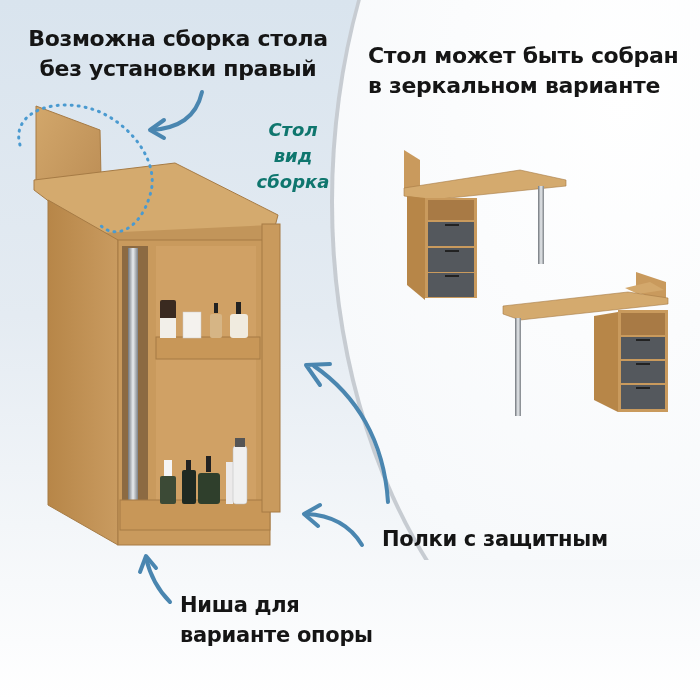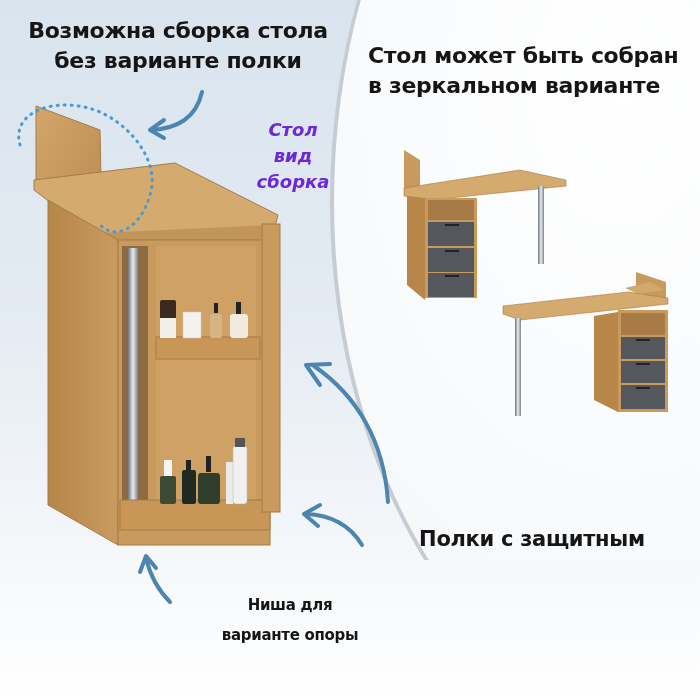--- a/index.html
+++ b/index.html
@@ -2,26 +2,26 @@
 <html><head>
 <meta charset="utf-8">
 <style>
   html,body{margin:0;padding:0;}
   body{width:700px;height:700px;overflow:hidden;position:relative;font-family:"DejaVu Sans","Liberation Sans",sans-serif;color:#111;
     background:linear-gradient(180deg,#d9e4ee 0%,#e4ebf2 45%,#f3f6f9 75%,#ffffff 100%);}
   .circle{position:absolute;left:330px;top:-330px;width:720px;height:1060px;border-radius:50%;
     background:radial-gradient(ellipse at 40% 40%,#ffffff 0%,#f7f9fb 55%,#eef2f6 100%);
     border-left:4px solid #c7ccd2;border-bottom:4px solid #c7ccd2;}
   .circle-clip{position:absolute;left:0;top:0;width:700px;height:560px;overflow:hidden;}
-  .txt{position:absolute;font-size:22px;line-height:30px;font-weight:600;letter-spacing:-0.3px;color:#151515;text-align:center;}
-  .t-top-left{left:28px;top:16px;width:300px;text-align:center;}
+  .txt{position:absolute;font-size:22px;line-height:30px;font-weight:600;letter-spacing:-0.3px;color:#151515;}
+  .t-top-left{left:28px;top:24px;width:300px;text-align:center;}
   .t-top-right{left:368px;top:41px;width:320px;text-align:left;}
-  .t-italic{position:absolute;left:238px;top:117px;width:110px;text-align:center;font-style:italic;font-size:18px;line-height:26px;color:#6d28d9;font-weight:600;}
+  .t-italic{position:absolute;left:238px;top:117px;width:110px;text-align:center;font-style:italic;font-size:18px;line-height:26px;color:#0f766e;font-weight:600;}
   .t-shelves{left:382px;top:524px;width:300px;font-size:21px;}
-  .t-niche{left:180px;top:590px;width:220px;font-size:15px;}
+  .t-niche{left:180px;top:590px;width:220px;font-size:21px;}
   svg.art{position:absolute;left:0;top:0;}
 </style>
 </head>
 <body>
 
 <div class="circle-clip">
   <div class="circle"></div>
 </div>
 
 <svg class="art" width="700" height="700" viewBox="0 0 700 700">
@@ -126,21 +126,21 @@
     <rect x="621" y="361" width="44" height="22" fill="#54585d"></rect>
     <rect x="621" y="385" width="44" height="24" fill="#54585d"></rect>
     <rect x="636" y="339" width="14" height="2" fill="#222"></rect>
     <rect x="636" y="363" width="14" height="2" fill="#222"></rect>
     <rect x="636" y="387" width="14" height="2" fill="#222"></rect>
   </g>
 </svg>
 
 <div class="txt t-top-left">
   <div>Возможна сборка стола</div>
-  <div>без варианте полки</div>
+  <div>без установки правый</div>
 </div>
 
 <div class="t-italic">
   <div>Стол</div>
   <div>вид сборка</div>
 </div>
 
 <div class="txt t-top-right">
   <div>Стол может быть собран</div>
   <div>в зеркальном варианте</div>

